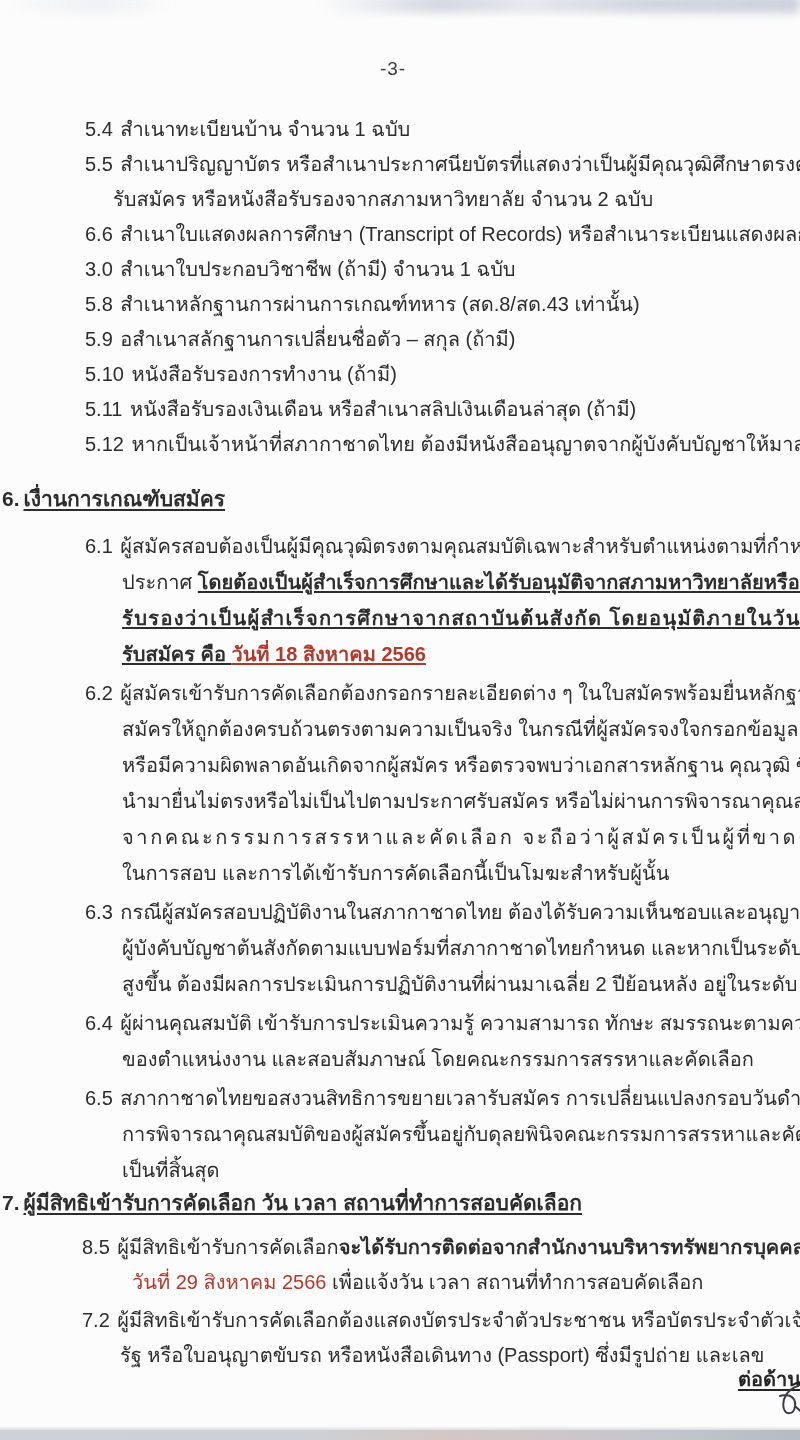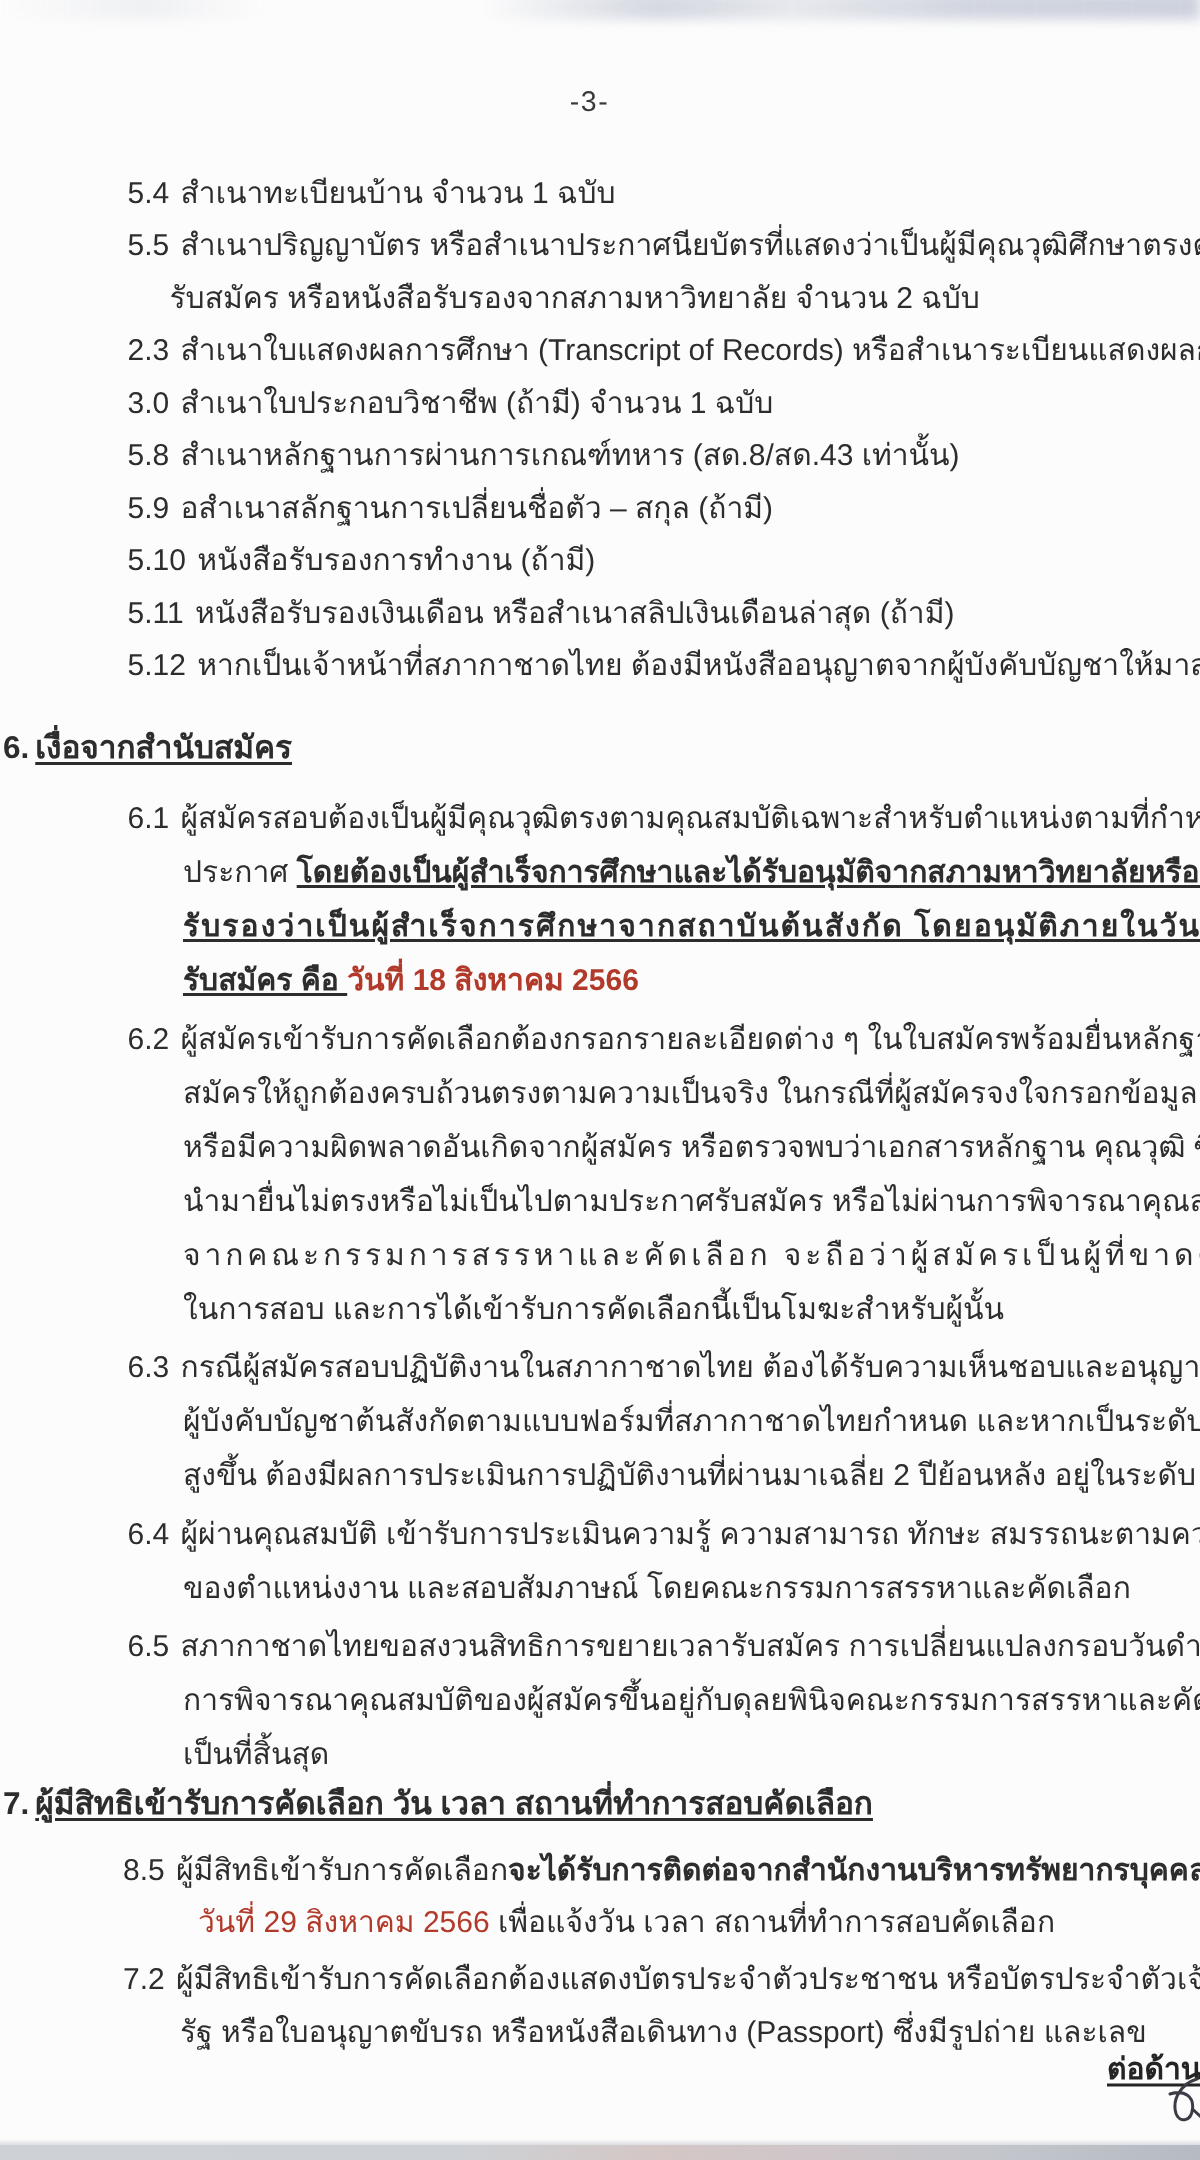--- a/index.html
+++ b/index.html
@@ -66,21 +66,21 @@
   .sec7{position:absolute;left:2px;top:1186px;}
   .sec7 .items{padding-left:80px;margin-top:10px;}
   .sec7 .item{padding-left:38px;margin-bottom:3px;}
   .sec7 .first{text-indent:-38px;}
   .sec7 .ln{line-height:35px;}
   .sec7 .ind2{padding-left:12px;}
   
   .s-b{font-weight:bold;}
   .s-bu{font-weight:bold;text-decoration:underline;text-underline-offset:2px;}
   .s-bus{font-weight:bold;text-decoration:underline;text-underline-offset:2px;letter-spacing:1.4px;}
-  .s-rbu{color:var(--red);font-weight:bold;text-underline-offset:2px;text-align:center;}
+  .s-rbu{color:var(--red);font-weight:bold;text-decoration:underline;text-underline-offset:2px;text-align:center;}
   .s-rb{color:var(--red);font-weight:normal;}
   .s-sp{letter-spacing:2.6px;}
   
   .continued{
     position:absolute;top:1363px;left:738px;
     font-weight:bold;text-decoration:underline;text-underline-offset:3px;
     white-space:nowrap;font-size:20px;color:#242424;
   }
   .pen-mark{position:absolute;top:1383px;left:768px;}
 </style>
@@ -95,21 +95,21 @@
   <div class="sec sec5">
       <div class="items">
         <div class="item">
           <div class="ln first"><span class="num">5.4 </span><span>สำเนาทะเบียนบ้าน จำนวน 1 ฉบับ</span></div>
         </div>
         <div class="item">
           <div class="ln first"><span class="num">5.5 </span><span>สำเนาปริญญาบัตร หรือสำเนาประกาศนียบัตรที่แสดงว่าเป็นผู้มีคุณวุฒิศึกษาตรงตามประกาศ</span></div>
           <div class="ln cont"><span>รับสมัคร หรือหนังสือรับรองจากสภามหาวิทยาลัย จำนวน 2 ฉบับ</span></div>
         </div>
         <div class="item">
-          <div class="ln first"><span class="num">2.3 </span><span>สำเนาใบแสดงผลการศึกษา (Transcript of Records) หรือสำเนาระเบียนแสดงผลการเรียน</span></div>
+          <div class="ln first"><span class="num">6.6 </span><span>สำเนาใบแสดงผลการศึกษา (Transcript of Records) หรือสำเนาระเบียนแสดงผลการเรียน</span></div>
         </div>
         <div class="item">
           <div class="ln first"><span class="num">3.0 </span><span>สำเนาใบประกอบวิชาชีพ (ถ้ามี)  จำนวน 1 ฉบับ</span></div>
         </div>
         <div class="item">
           <div class="ln first"><span class="num">5.8 </span><span>สำเนาหลักฐานการผ่านการเกณฑ์ทหาร (สด.8/สด.43 เท่านั้น)</span></div>
         </div>
         <div class="item">
           <div class="ln first"><span class="num">5.9 </span><span>อสำเนาสลักฐานการเปลี่ยนชื่อตัว – สกุล (ถ้ามี)</span></div>
         </div>
@@ -118,21 +118,21 @@
         </div>
         <div class="item">
           <div class="ln first"><span class="num">5.11 </span><span>หนังสือรับรองเงินเดือน หรือสำเนาสลิปเงินเดือนล่าสุด (ถ้ามี)</span></div>
         </div>
         <div class="item">
           <div class="ln first"><span class="num">5.12 </span><span>หากเป็นเจ้าหน้าที่สภากาชาดไทย ต้องมีหนังสืออนุญาตจากผู้บังคับบัญชาให้มาสอบ</span></div>
         </div>
       </div>
     </div>
   <div class="sec sec6">
-      <div class="sec-head"><span class="sec-num">6.</span><span class="sec-title">เงื่อจากสำนับสมัคร</span></div>
+      <div class="sec-head"><span class="sec-num">6.</span><span class="sec-title">เงื่านการเกณฑับสมัคร</span></div>
       <div class="items">
         <div class="item">
           <div class="ln first"><span class="num">6.1 </span><span>ผู้สมัครสอบต้องเป็นผู้มีคุณวุฒิตรงตามคุณสมบัติเฉพาะสำหรับตำแหน่งตามที่กำหนดไว้ใน</span></div>
           <div class="ln cont"><span>ประกาศ </span><span class="s-bu">โดยต้องเป็นผู้สำเร็จการศึกษาและได้รับอนุมัติจากสภามหาวิทยาลัยหรือมีหนังสือ</span></div>
           <div class="ln cont"><span class="s-bus">รับรองว่าเป็นผู้สำเร็จการศึกษาจากสถาบันต้นสังกัด โดยอนุมัติภายในวันปิด</span></div>
           <div class="ln cont"><span class="s-bu">รับสมัคร คือ </span><span class="s-rbu">วันที่ 18 สิงหาคม 2566</span></div>
         </div>
         <div class="item">
           <div class="ln first"><span class="num">6.2 </span><span>ผู้สมัครเข้ารับการคัดเลือกต้องกรอกรายละเอียดต่าง ๆ ในใบสมัครพร้อมยื่นหลักฐานในการ</span></div>
           <div class="ln cont"><span>สมัครให้ถูกต้องครบถ้วนตรงตามความเป็นจริง ในกรณีที่ผู้สมัครจงใจกรอกข้อมูลอันเป็นเท็จ</span></div>

